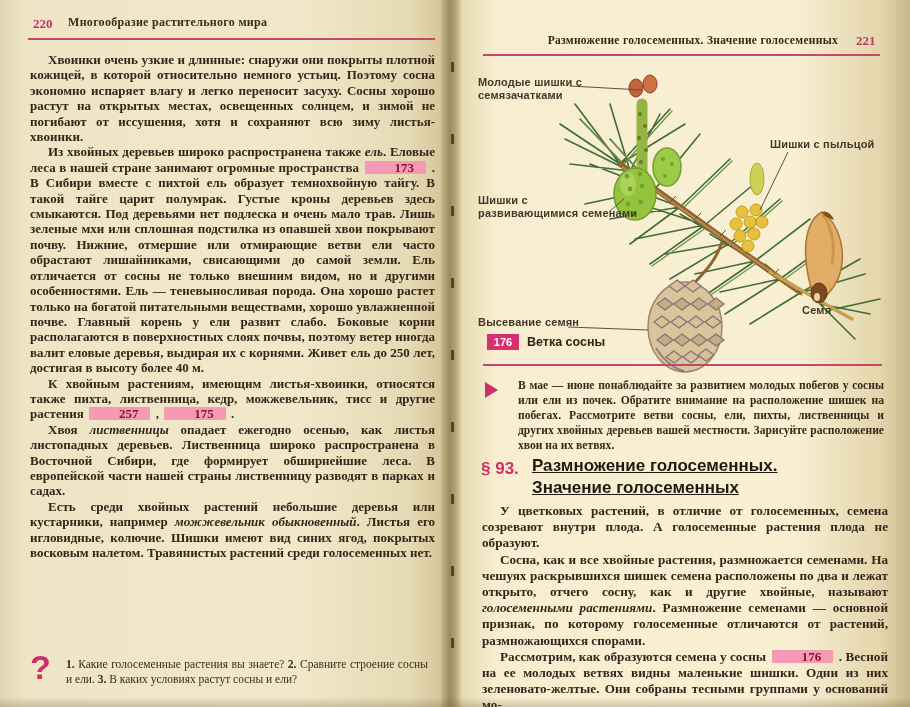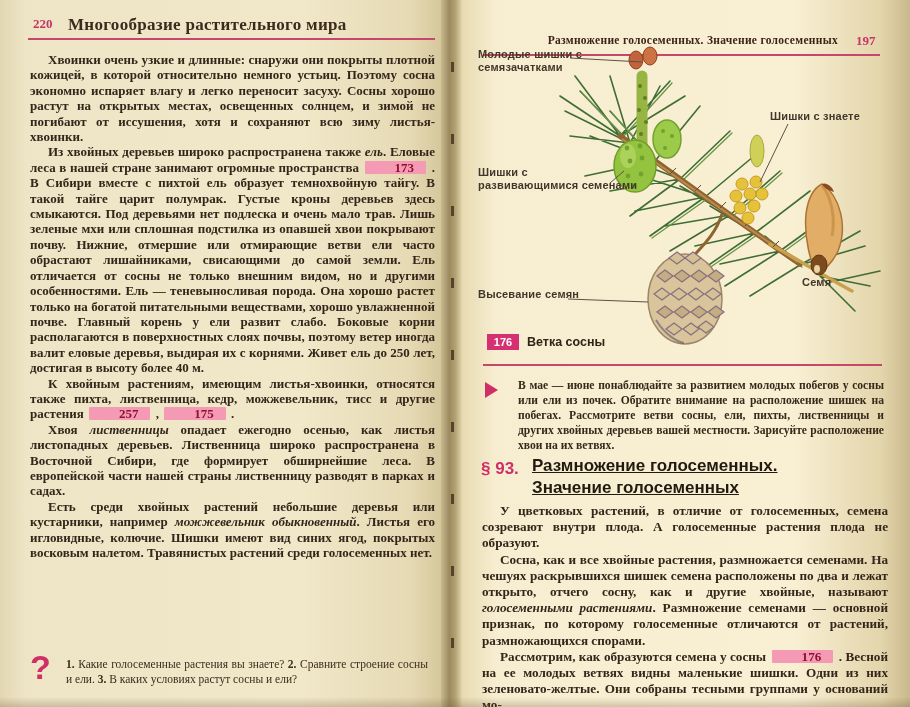--- a/index.html
+++ b/index.html
@@ -29,21 +29,21 @@
   .run-i{font-style:italic;}
   .run-b{font-weight:bold;}
   .run-badge{display:inline-block;padding:0 12px;margin:0 2px;line-height:13px;
     border-radius:1px;font-weight:bold;}
   .questions{position:absolute;left:66px;top:657px;width:362px;font-size:11.5px;line-height:14.5px;
     color:#3a2c1c;text-align:justify;}
   .qmark{position:absolute;left:30px;top:650px;font-family:"Liberation Sans",sans-serif;
     font-weight:bold;font-size:34px;line-height:34px;}
 
   
-  .figure{position:absolute;left:470px;top:36px;width:440px;height:322px;}
+  .figure{position:absolute;left:470px;top:64px;width:440px;height:322px;}
   .figure svg{position:absolute;left:0;top:0;}
   .fig-label{position:absolute;font-family:"Liberation Sans",sans-serif;font-size:11px;
     font-weight:600;color:#41362a;line-height:13px;white-space:pre-line;letter-spacing:.2px;}
   .caption-badge{position:absolute;left:487px;top:334px;width:32px;height:16px;color:#fff;
     font-family:"Liberation Sans",sans-serif;font-weight:bold;font-size:11px;text-align:center;
     line-height:16px;}
   .caption-text{position:absolute;left:527px;top:335px;font-family:"Liberation Sans",sans-serif;
     font-weight:bold;font-size:12.5px;color:#2e2418;}
 
   
@@ -63,21 +63,21 @@
     text-align:justify;color:#33261a;font-weight:bold;}
   .rp-body p{margin:0;text-indent:18px;}
 </style>
 </head>
 <body>
 
 <div id="book">
 
   <div class="page-left">
     <div class="pgnum" style="left:33px;top:16px;color:#c53563;">220</div>
-    <div class="runhead" style="left:68px;top:15px;font-size:17px;">Многообразие растительного мира</div>
+    <div class="runhead" style="left:68px;top:15px;font-size:12px;">Многообразие растительного мира</div>
     <div class="rule" style="left:28px;top:38px;width:407px;background:#c5476b;"></div>
 
     <div class="lp-body">
       <p><span>Хвоинки очень узкие и длинные: снаружи они покрыты плотной кожицей, в которой относительно немного устьиц. Поэтому сосна экономно испаряет влагу и легко переносит засуху. Сосны хорошо растут на открытых местах, освещенных солнцем, и зимой не погибают от иссушения, хотя и сохраняют всю зиму листья-хвоинки.</span></p>
       <p><span>Из хвойных деревьев широко распространена также </span><span class="run-i">ель</span><span>. Еловые леса в нашей стране занимают огромные пространства </span><span class="run-badge" style="background: rgb(244, 154, 181); color: rgb(142, 18, 48);">173</span><span> . В Сибири вместе с пихтой ель образует темнохвойную тайгу. В такой тайге царит полумрак. Густые кроны деревьев здесь смыкаются. Под деревьями нет подлеска и очень мало трав. Лишь зеленые мхи или сплошная подстилка из опавшей хвои покрывают почву. Нижние, отмершие или отмирающие ветви ели часто обрастают лишайниками, свисающими до самой земли. Ель отличается от сосны не только внешним видом, но и другими особенностями. Ель — теневыносливая порода. Она хорошо растет только на богатой питательными веществами, хорошо увлажненной почве. Главный корень у ели развит слабо. Боковые корни располагаются в поверхностных слоях почвы, поэтому ветер иногда валит еловые деревья, выдирая их с корнями. Живет ель до 250 лет, достигая в высоту более 40 м.</span></p>
       <p><span>К хвойным растениям, имеющим листья-хвоинки, относятся также пихта, лиственница, кедр, можжевельник, тисс и другие растения </span><span class="run-badge" style="background: rgb(244, 154, 181); color: rgb(142, 18, 48);">257</span><span> , </span><span class="run-badge" style="background: rgb(244, 154, 181); color: rgb(142, 18, 48);">175</span><span> .</span></p>
       <p><span>Хвоя </span><span class="run-i">лиственницы</span><span> опадает ежегодно осенью, как листья листопадных деревьев. Лиственница широко распространена в Восточной Сибири, где формирует обширнейшие леса. В европейской части нашей страны лиственницу разводят в парках и садах.</span></p>
       <p><span>Есть среди хвойных растений небольшие деревья или кустарники, например </span><span class="run-i">можжевельник обыкновенный</span><span>. Листья его игловидные, колючие. Шишки имеют вид синих ягод, покрытых восковым налетом. Травянистых растений среди голосеменных нет.</span></p>
     </div>
 
@@ -85,21 +85,21 @@
     <div class="questions"><span class="run-b">1.</span><span> Какие голосеменные растения вы знаете? </span><span class="run-b">2.</span><span> Сравните строение сосны и ели. </span><span class="run-b">3.</span><span> В каких условиях растут сосны и ели?</span></div>
   </div>
 
   <div class="gutter">
     <div class="stitches"></div>
   </div>
 
   <div class="page-right"></div>
 
   <div class="runhead" style="left:470px;top:34px;width:368px;text-align:right;font-size:11.5px;color:#3a2418;">Размножение голосеменных. Значение голосеменных</div>
-  <div class="pgnum" style="left:856px;top:33px;color:#c53563;">197</div>
+  <div class="pgnum" style="left:856px;top:33px;color:#c53563;">221</div>
   <div class="rule" style="left:483px;top:54px;width:397px;background:#c5476b;"></div>
 
   <div class="figure">
     <svg width="440" height="322" viewBox="0 0 440 322">
 
       <path fill="none" stroke="#3f6d33" stroke-width="1.6" stroke-linecap="round" d="
         M160,107 L95,75 M160,107 L110,55 M160,107 L140,40 M160,107 L190,50 M160,107 L100,100
         M185,125 L120,100 M185,125 L140,75 M185,125 L230,70 M185,125 L115,140
         M210,143 L150,120 M210,143 L160,180 M210,143 L260,95 M210,143 L140,155
         M235,161 L170,140 M235,161 L180,200 M235,161 L290,115 M235,161 L165,175
@@ -190,21 +190,21 @@
 
       <g stroke="#5a5144" stroke-width="1">
         <path d="M100,22 L172,26"></path>
         <path d="M318,88 L290,146"></path>
         <path d="M140,147 L154,135"></path>
         <path d="M98,263 L178,266"></path>
       </g>
     </svg>
     <div class="fig-label" style="left: 8px; top: 12px; white-space: pre-line;">Молодые шишки с
 семязачатками</div>
-    <div class="fig-label" style="left: 300px; top: 74px; white-space: pre-line;">Шишки с знаете</div>
+    <div class="fig-label" style="left: 300px; top: 74px; white-space: pre-line;">Шишки с пыльцой</div>
     <div class="fig-label" style="left: 8px; top: 130px; white-space: pre-line;">Шишки с
 развивающимися семенами</div>
     <div class="fig-label" style="left: 8px; top: 252px; white-space: pre-line;">Высевание семян</div>
     <div class="fig-label" style="left: 332px; top: 240px; white-space: pre-line;">Семя</div>
   </div>
 
   <div class="caption-badge" style="background:#d63072;">176</div>
   <div class="caption-text">Ветка сосны</div>
   <div class="rule" style="left:483px;top:364px;width:399px;background:#c5476b;"></div>
 

